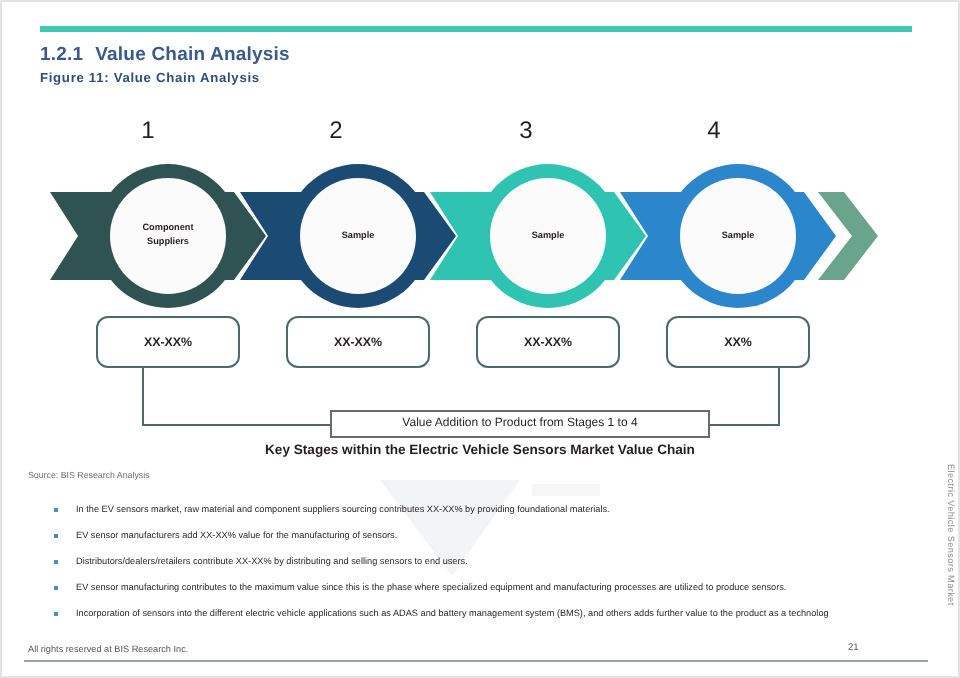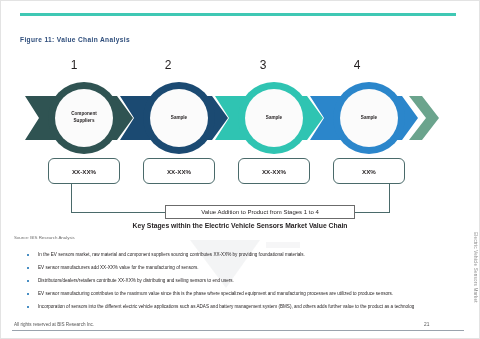--- a/index.html
+++ b/index.html
@@ -253,20 +253,23 @@
     box-sizing: border-box;
   }
 </style>
 </head>
 <body>
 
 <div class="page">
 
   <div class="top-rule"></div>
 
+  <div class="sec-heading">
+    <span class="num">1.2.1</span><span>Value Chain Analysis</span>
+  </div>
 
   <div class="fig-heading">Figure 11:  Value Chain Analysis</div>
 
   <div class="stage-num" style="left:54px;">1</div>
   <div class="stage-num" style="left:148px;">2</div>
   <div class="stage-num" style="left:243px;">3</div>
   <div class="stage-num" style="left:337px;">4</div>
 
   <div class="diagram">
 

